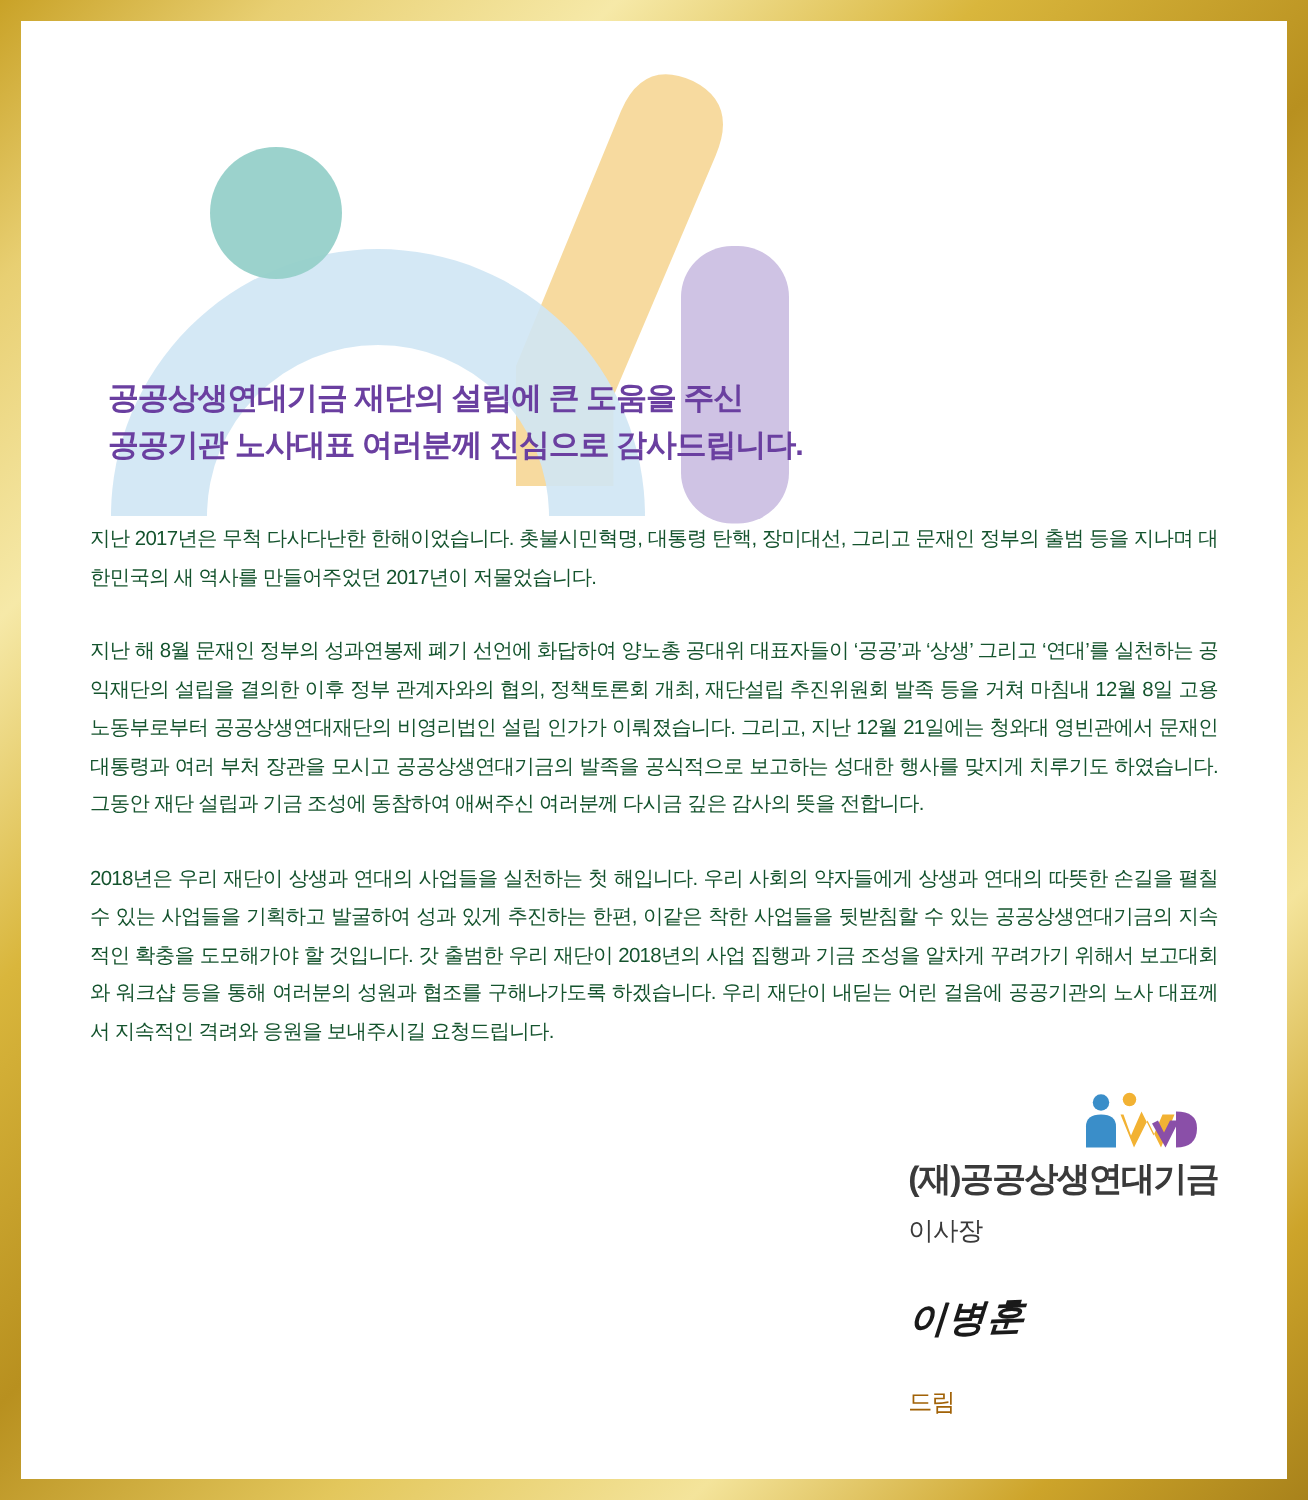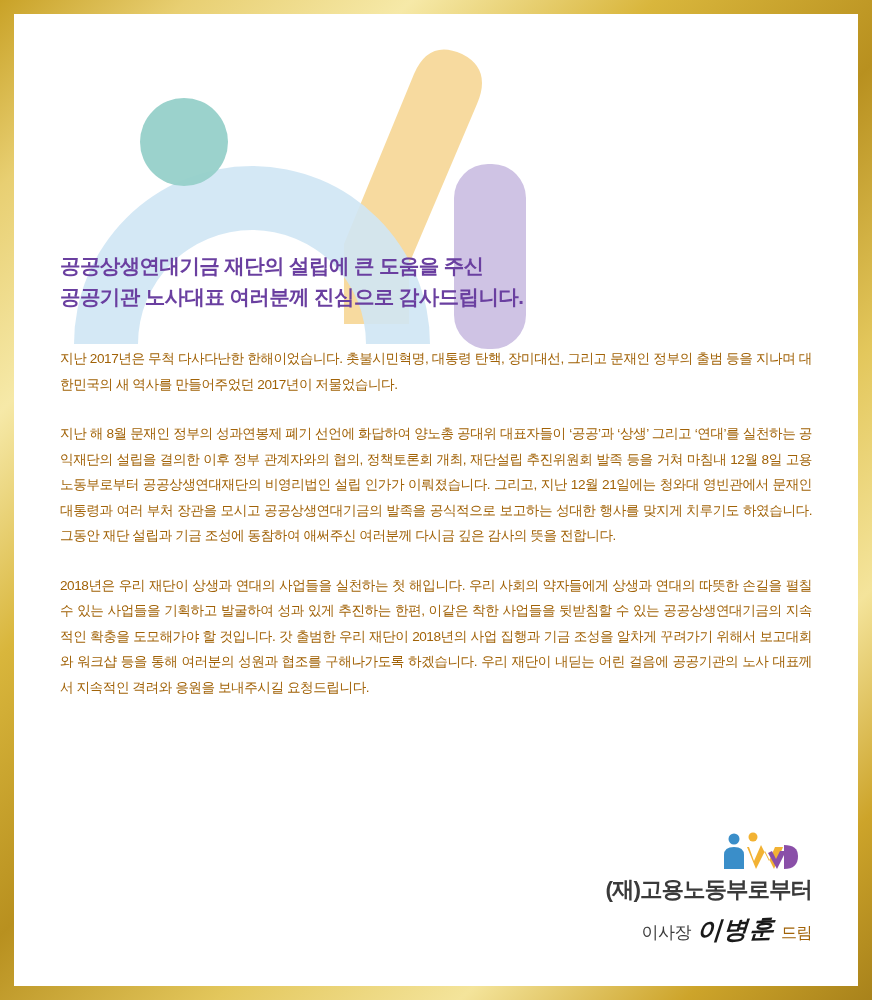--- a/index.html
+++ b/index.html
@@ -59,28 +59,28 @@
     padding: 236px 46px 0 46px;
     box-sizing: border-box;
   }
 
   .headline {
     font-size: 20.5px;
     line-height: 31px;
     font-weight: bold;
     color: #6a3fa0;
     letter-spacing: -0.6px;
-    margin: 0 0 34px 0;
+    margin: 0 0 34px 12px;
     white-space: pre-line;
   }
 
   .para {
     font-size: 13.6px;
     line-height: 25.5px;
-    color: #a16207;
+    color: #14532d;
     letter-spacing: -0.45px;
     margin: 0 0 24px 0;
     text-align: justify;
     white-space: pre-line;
   }
   .para.last {
     margin-bottom: 0;
   }
 
   
@@ -101,22 +101,23 @@
     font-size: 22.5px;
     font-weight: bold;
     color: #3a3a3a;
     letter-spacing: -1px;
     line-height: 30px;
   }
   .sig-row {
     display: flex;
     justify-content: flex-end;
     align-items: baseline;
-    gap: 6px;
+    gap: 30px;
     margin-top: 8px;
+    flex-direction: column;
   }
   .sig-title {
     font-size: 17px;
     color: #3a3a3a;
     letter-spacing: -0.5px;
   }
   .sig-name {
     font-family: "DejaVu Serif", serif;
     font-size: 25px;
     font-style: italic;
@@ -161,21 +162,21 @@
       <div class="sig-logo">
         <svg width="92" height="40" viewBox="0 0 92 40">
           <circle cx="14" cy="8" r="5.5" fill="#3a8ec9"></circle>
           <circle cx="33" cy="6" r="4.5" fill="#f2b233"></circle>
           <path d="M4 38 L4 24 Q4 16 14 16 Q24 16 24 24 L24 38 Z" fill="#3a8ec9"></path>
           <path d="M27 16 L36 38 L45 20 L54 38 L63 16 L55 16 L49 30 L41 14 L34 30 L29 16 Z" fill="#f2b233"></path>
           <path d="M64 14 Q78 14 78 25 Q78 38 64 38 Z" fill="#8a4fa8"></path>
           <path d="M48 22 L57 38 L66 20 L60 20 L56 28 L52 20 Z" fill="#8a4fa8"></path>
         </svg>
       </div>
-      <div class="org-name">(재)고용노동부로부터</div>
+      <div class="org-name">(재)공공상생연대기금</div>
       <div class="sig-row">
         <span class="sig-title">이사장</span>
         <span class="sig-name">이병훈</span>
         <span class="sig-suffix">드림</span>
       </div>
     </div>
 
   </div>
 </div>
 

